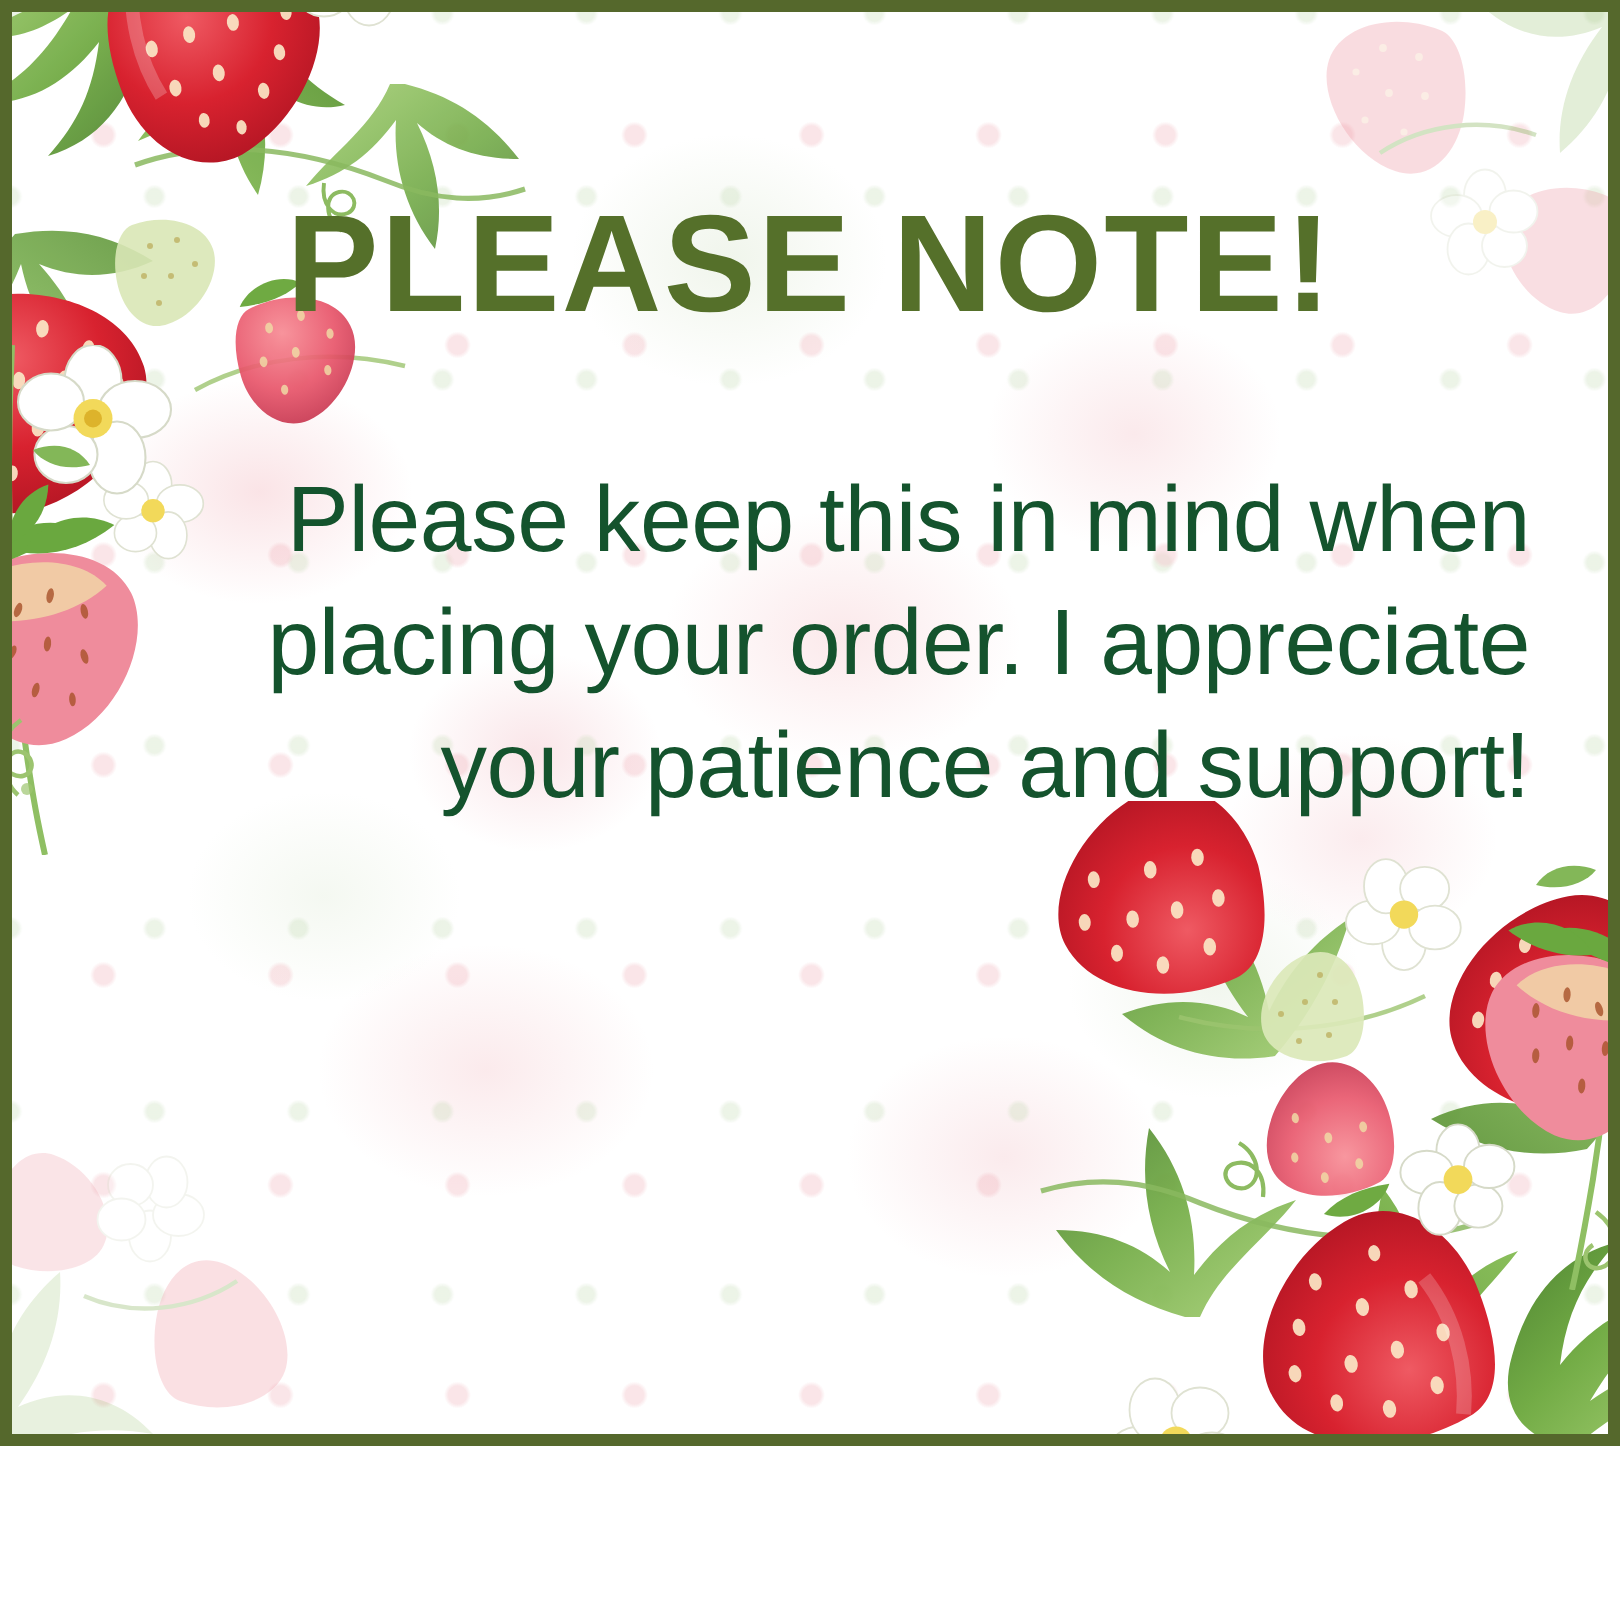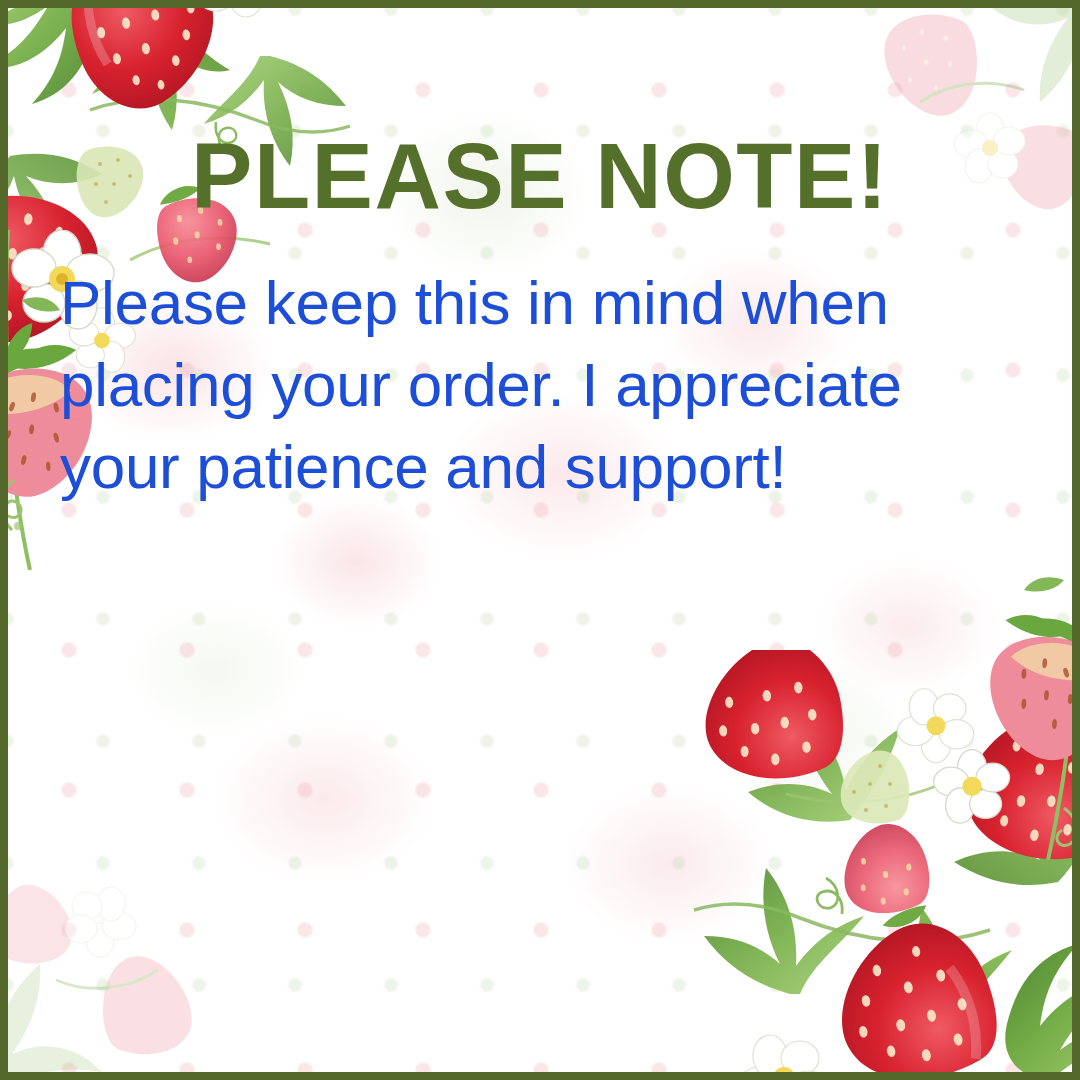--- a/index.html
+++ b/index.html
@@ -4,21 +4,21 @@
 <style>
   * { margin:0; padding:0; box-sizing:border-box; }
   html,body { width:1080px; height:1080px; overflow:hidden; }
   body {
     font-family:"Liberation Sans", sans-serif;
     background:#ffffff;
   }
 
   #poster{
     position:relative;
-    width:1080px; height:1080px;
+    width:1080px; height:964px;
     background:#fdfbf8;
     overflow:hidden;
   }
 
   
   .wash{
     position:absolute; inset:0;
     background:
       radial-gradient(ellipse 150px 110px at 16% 34%, rgba(243,183,190,.38), rgba(243,183,190,0) 68%),
       radial-gradient(ellipse 120px 95px  at 33% 52%, rgba(238,170,180,.30), rgba(238,170,180,0) 70%),
@@ -87,26 +87,26 @@
     font-weight:400;
     color:#c42222;
     line-height:1.32;
     text-align:center;
     max-width:930px;
     letter-spacing:-0.3px;
   }
   .para-red .bold{ font-weight:700; }
 
   .para-green{
-    margin-top:40px;
+    margin-top:84px;
     font-size:62px;
     font-weight:400;
-    color:#1d4ed8;
+    color:#14532d;
     line-height:1.32;
-    text-align:left;
+    text-align:right;
     max-width:960px;
     letter-spacing:-0.3px;
   }
 </style>
 </head>
 <body>
 
 <div id="poster">
 
   <div class="wash"></div>

